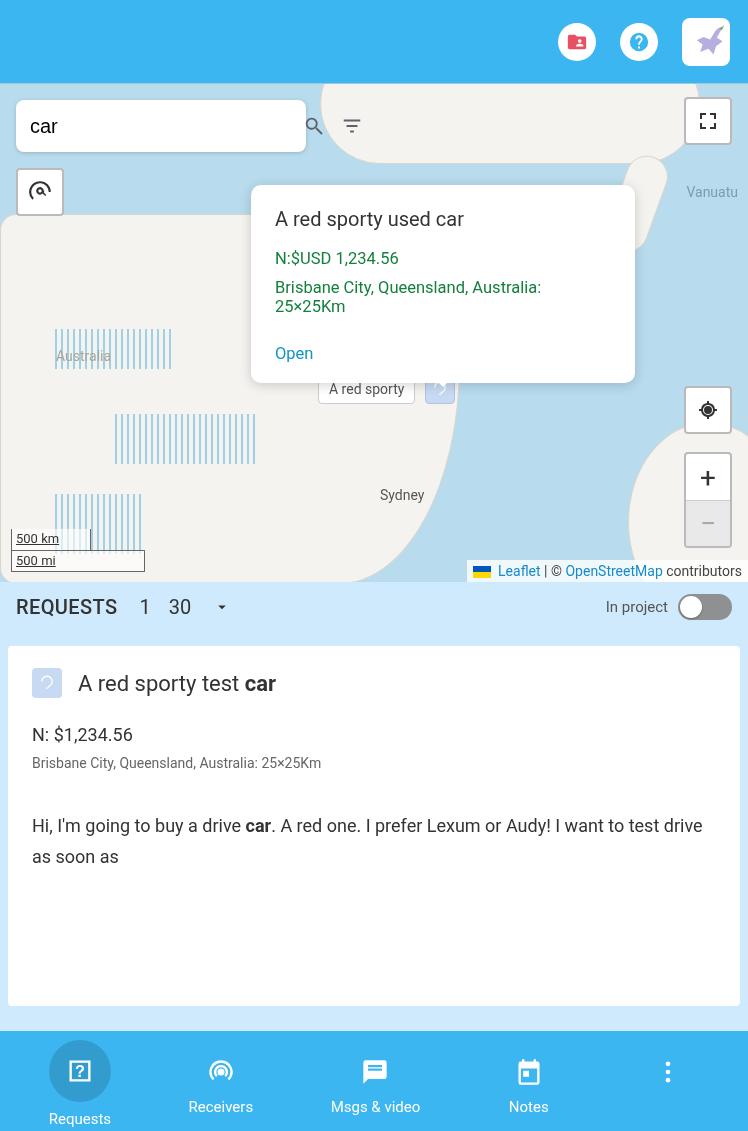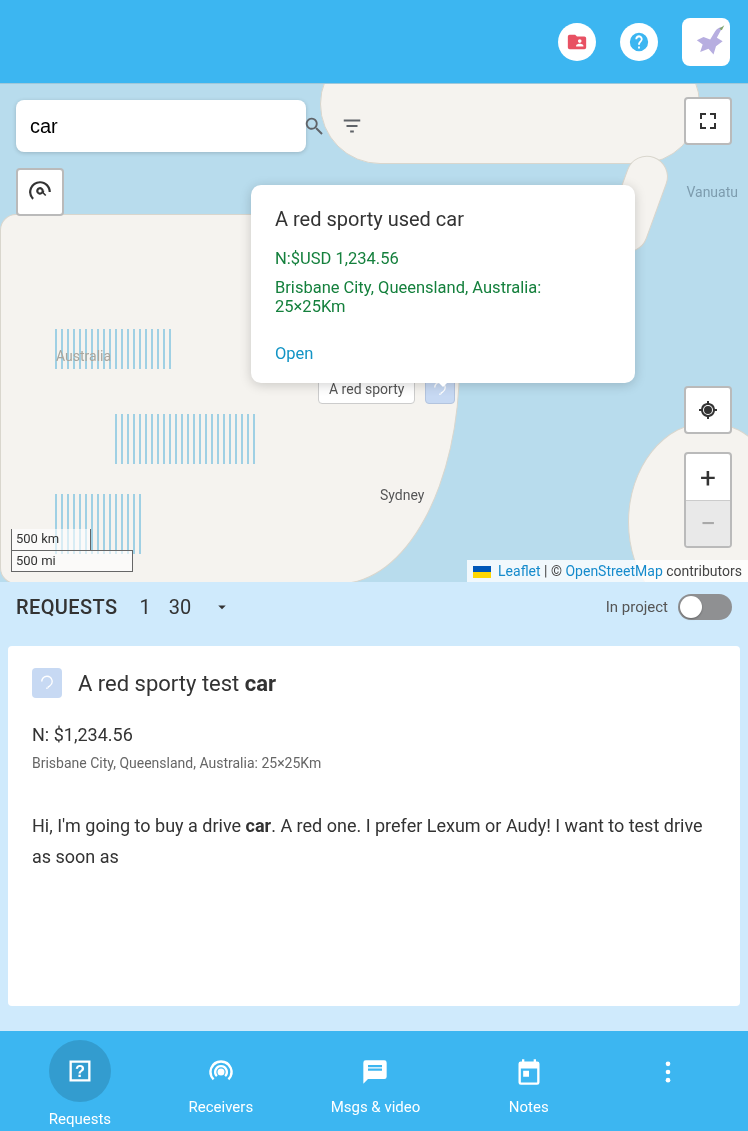--- a/index.html
+++ b/index.html
@@ -38,24 +38,24 @@
   .map-btn.fullscreen { top: 13px; right: 16px; }
   .map-btn.locate     { top: 302px; right: 16px; }
   .zoom-group { position: absolute; right: 16px; top: 368px; width: 48px; border: 2px solid #bababa; border-radius: 4px; overflow: hidden; background:#fff; }
   .zoom-btn { height: 46px; display: flex; align-items: center; justify-content: center; font-size: 28px; color: #333; cursor:pointer; user-select:none; }
   .zoom-btn + .zoom-btn { border-top: 1px solid #ccc; }
   .zoom-btn.disabled { background: #e9e9e9; color: #a9a9a9; cursor: not-allowed; }
 
   .radar-btn { position: absolute; top: 84px; left: 16px; width: 48px; height: 48px; background: #fff; border: 2px solid #bababa; border-radius: 4px; display:flex; align-items:center; justify-content:center; }
   .radar-btn svg { width: 26px; height: 26px; fill: #333; }
 
-  .scale { position: absolute; left: 11px; bottom: 10px; font-size: 13px; color:#333; }
+  .scale { position: absolute; left: 11px; bottom: 10px; font-size: 13px; color:#333;text-decoration:underline; }
   .scale div { border: 1px solid #666; border-top: none; background: rgba(255,255,255,.6); padding: 0 4px; height:22px; line-height:20px; }
   .scale div:first-child { width: 80px; }
-  .scale div:last-child { width: 122px; border-top:1px solid #666; margin-top:-1px; }
+  .scale div:last-child { width: 134px; border-top:1px solid #666; margin-top:-1px; }
 
   .attrib { position: absolute; right: 0; bottom: 0; background: rgba(255,255,255,.8); font-size: 14px; padding: 3px 6px; color: #444; }
   .attrib a { color: #168bcc; text-decoration: none; }
   .flag { display:inline-block; width:18px; height:12px; vertical-align:middle; background: linear-gradient(to bottom, #0057b7 0%, #0057b7 50%, #ffd700 50%, #ffd700 100%); margin-right:4px; }
 
   
   .marker { position: absolute; left: 425px; top: 290px; width: 30px; height: 30px; background:#c7d9f3; border:1px solid #b3c4de; border-radius:4px; display:flex; align-items:center; justify-content:center; }
   .marker svg { width:18px; height:18px; fill:#fff; }
   .marker-label { position: absolute; left: 318px; top: 290px; background:#fff; border:1px solid #ccc; border-radius:4px; padding:6px 10px; font-size:14px; color:#555; }
 

